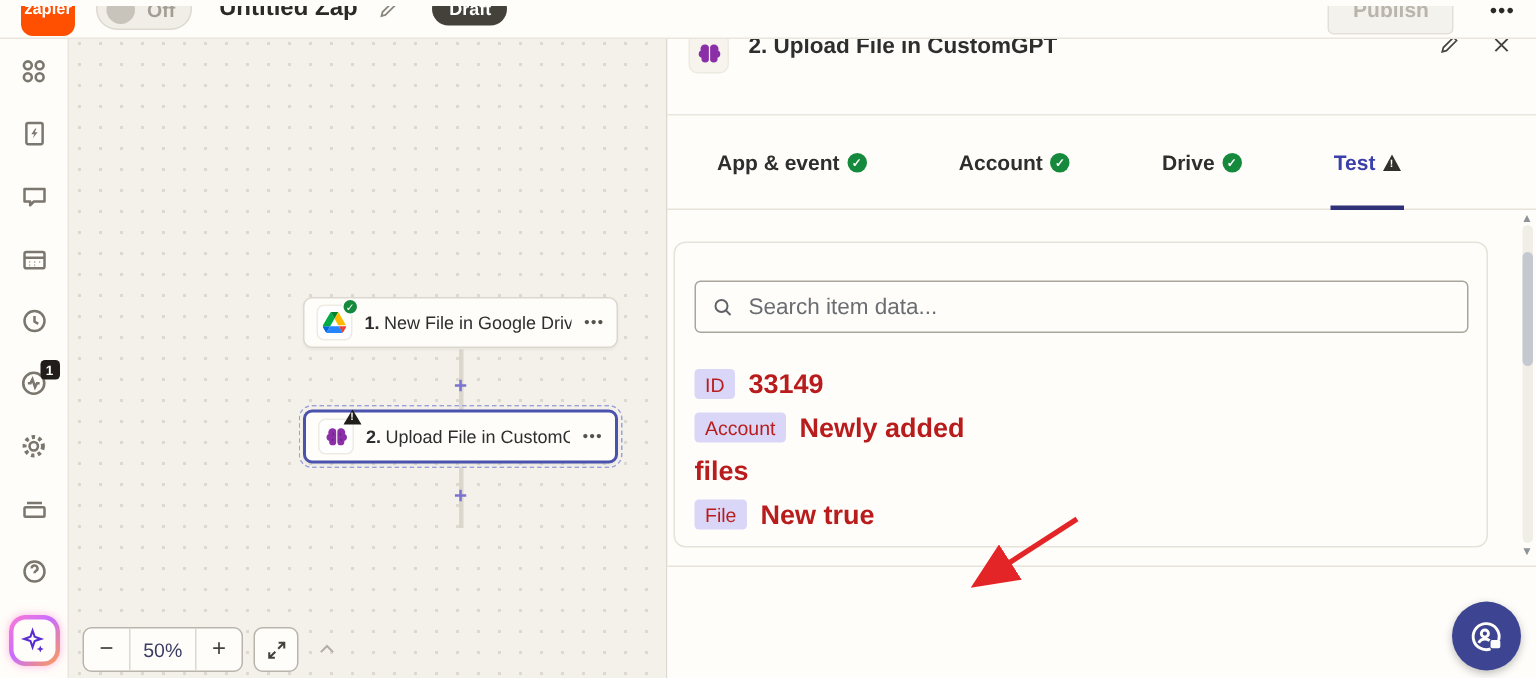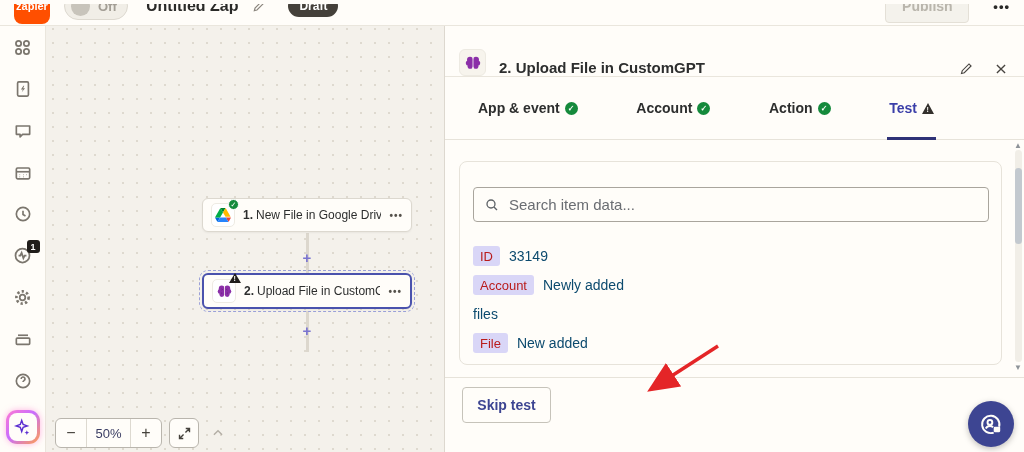--- a/index.html
+++ b/index.html
@@ -45,41 +45,41 @@
   
   .zoombar { position:absolute; left:9px; top:396px; display:flex; align-items:flex-start; gap:7px; }
   .zoom-group { display:flex; height:30px; border:1px solid #b9b5ad; border-radius:6px; background:#fffdf9; overflow:hidden; }
   .zoom-btn { width:30px; height:28px; display:flex; align-items:center; justify-content:center; font-size:16px; color:#45423c; background:transparent; border:none; }
   .zoom-level { width:45px; height:28px; display:flex; align-items:center; justify-content:center; font-size:13px; color:#3a3d63; border-left:1px solid #ddd9d0; border-right:1px solid #ddd9d0; }
   .zoom-square { width:30px; height:30px; border:1px solid #b9b5ad; border-radius:6px; background:#fffdf9; display:flex; align-items:center; justify-content:center; color:#45423c; }
   .zoom-collapse { width:24px; height:30px; border:none; background:transparent; color:#b3aea5; display:flex; align-items:center; justify-content:center; }
 
   
   .panel { position:absolute; left:445px; top:22px; width:579px; height:430px; background:#fffdf9; }
-  .panel-header { height:55px; display:flex; align-items:flex-end; padding:0 16px 0 14px; border-bottom:1px solid #eae6dd; }
+  .panel-header { height:55px; display:flex; align-items:flex-start; padding:0 16px 0 14px; border-bottom:1px solid #eae6dd; }
   .panel-icon-tile { width:27px; height:27px; border-radius:6px; background:#f7f4ed; border:1px solid #edeae2; display:flex; align-items:center; justify-content:center; }
   .panel-title { font-size:15px; font-weight:bold; color:#2d2e2e; margin-left:13px; }
   .panel-header-actions { margin-left:auto; display:flex; gap:20px; color:#474440; align-items:center; }
 
   .tabs { height:63px; display:flex; align-items:center; justify-content:space-between; padding:0 90px 0 33px; border-bottom:1px solid #e7e3da; position:relative; }
   .tab { display:flex; align-items:center; gap:5px; font-size:14px; font-weight:bold; color:#2d2e2e; height:100%; position:relative; }
   .tab .tick { width:13px; height:13px; border-radius:50%; background:#158a3c; color:#fff; font-size:8px; display:flex; align-items:center; justify-content:center; }
   .tab.active { color:#3b3fa9; }
   .tab.active::after { content:""; position:absolute; left:-2px; right:-2px; bottom:-1px; height:3px; background:#2f3277; }
   .warn-tri { position:relative; width:0; height:0; border-left:6.5px solid transparent; border-right:6.5px solid transparent; border-bottom:11px solid #33302c; }
   .warn-tri span { position:absolute; left:-1.5px; top:3px; color:#fffdf9; font-size:7px; font-weight:bold; }
 
-  .data-card { position:absolute; left:14px; top:139px; width:543px; height:204px; border:1px solid #e7e3da; border-radius:8px; background:#fffdf9; overflow:hidden; }
+  .data-card { position:absolute; left:4px; top:139px; width:543px; height:204px; border:1px solid #e7e3da; border-radius:8px; background:#fffdf9; overflow:hidden; }
   .search-box { position:absolute; left:13px; top:25px; width:516px; height:35px; border:1px solid #a9a59d; border-radius:4px; background:#fffdf9; display:flex; align-items:center; padding:0 10px; gap:9px; }
   .search-box input { border:none; outline:none; background:transparent; font-size:15px; color:#2d2e2e; flex:1; font-family:"Liberation Sans",sans-serif; }
   .search-box input::placeholder { color:#6a6d72; }
   .fields { position:absolute; left:13px; top:84px; right:13px; display:flex; flex-direction:column; gap:9px; }
   .field-row { display:flex; align-items:center; gap:9px; height:20px; }
   .field-key { background:#d9d6f7; color:#b91c1c; font-size:13px; padding:2.5px 7px; border-radius:3px; white-space:nowrap; }
-  .field-value { font-size:14px; color:#0c4a6e; }
+  .field-value { font-size:18px; color:#b91c1c;font-weight:bold; }
 
   
   .scroll-track { position:absolute; left:570px; top:128px; width:7px; height:212px; background:#f1eee7; border-radius:4px; }
   .scroll-thumb { position:absolute; left:570px; top:146px; width:7px; height:76px; background:#c3c9cf; border-radius:4px; }
   .scroll-arrow { position:absolute; left:569px; color:#8e9398; font-size:8px; line-height:8px; }
 
   .panel-footer { position:absolute; left:0; top:355px; width:579px; height:75px; border-top:1px solid #e7e3da; background:#fffdf9; padding:9px 0 0 17px; display:flex; gap:22px; }
   .skip-btn { width:89px; height:36px; border-radius:4px; background:#fffdf9; border:1px solid #c6c3ba; color:#3d4592; font-weight:bold; font-size:14px; display:flex; align-items:center; justify-content:center; }
   .test-btn { width:89px; height:36px; border-radius:4px; background:#3d4592; border:none; color:#fff; font-weight:bold; font-size:14px; display:flex; align-items:center; justify-content:center; }
 
@@ -283,21 +283,21 @@
     <div class="tabs">
       <div class="tab">
         <span>App &amp; event</span>
           <span class="tick">✓</span>
       </div>
       <div class="tab">
         <span>Account</span>
           <span class="tick">✓</span>
       </div>
       <div class="tab">
-        <span>Action</span>
+        <span>Drive</span>
           <span class="tick">✓</span>
       </div>
       <div class="tab active">
         <span>Test</span>
         <span class="warn-tri">
             <span>!</span>
           </span>
       </div>
     </div>
 
@@ -316,32 +316,31 @@
         </div>
         <div class="field-row">
           <span class="field-key">Account</span>
           <span class="field-value">Newly added</span>
         </div>
         <div class="field-row">
           <span class="field-value">files</span>
         </div>
         <div class="field-row">
           <span class="field-key">File</span>
-          <span class="field-value">New added</span>
+          <span class="field-value">New true</span>
         </div>
       </div>
     </div>
 
     <div class="scroll-arrow" style="top:120px;">▲</div>
     <div class="scroll-track"></div>
     <div class="scroll-thumb"></div>
     <div class="scroll-arrow" style="top:342px;">▼</div>
 
     <div class="panel-footer">
-      <button class="skip-btn">Skip test</button>
     </div>
   </div>
 
   <button class="chat-fab">
     <svg width="26" height="26" viewBox="0 0 24 24" fill="none" stroke="#fffdf9" stroke-width="1.8">
       <path d="M19.5 14.5a8 8 0 1 0-5 5.4"></path>
       <circle cx="11" cy="10.5" r="2.2"></circle>
       <path d="M7.2 16.2c.8-1.6 2.2-2.4 3.8-2.4 1.1 0 2.1.4 2.9 1.1"></path>
       <rect x="14.5" y="14.5" width="6" height="5" rx="1" fill="#fffdf9" stroke="none"></rect>
     </svg>

